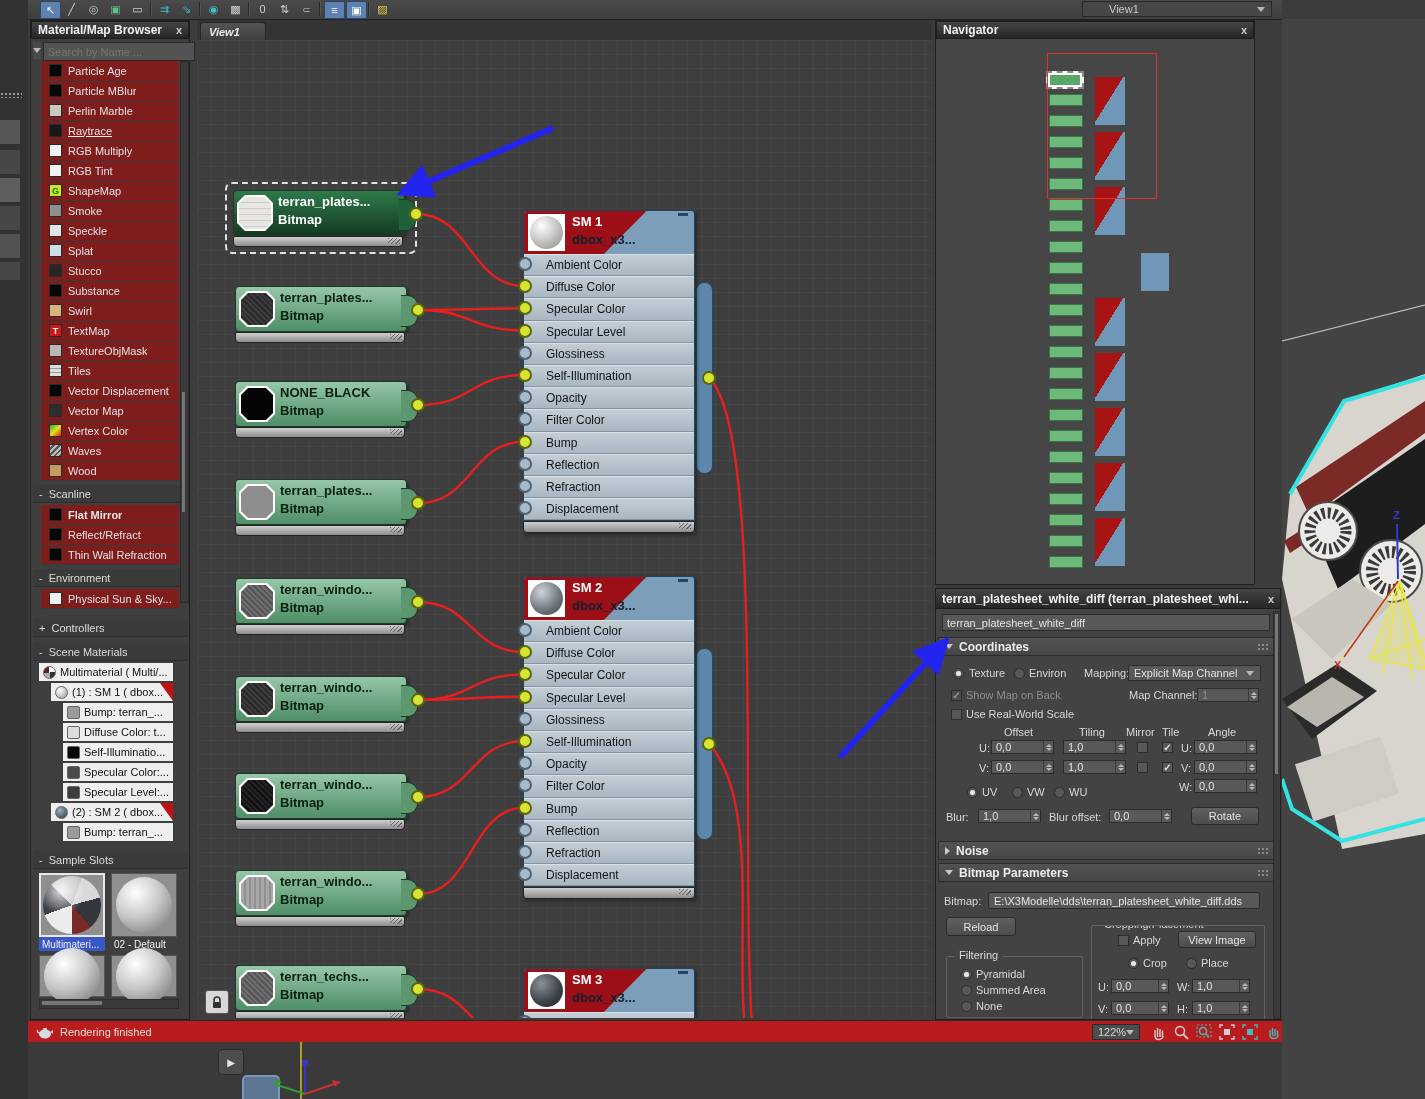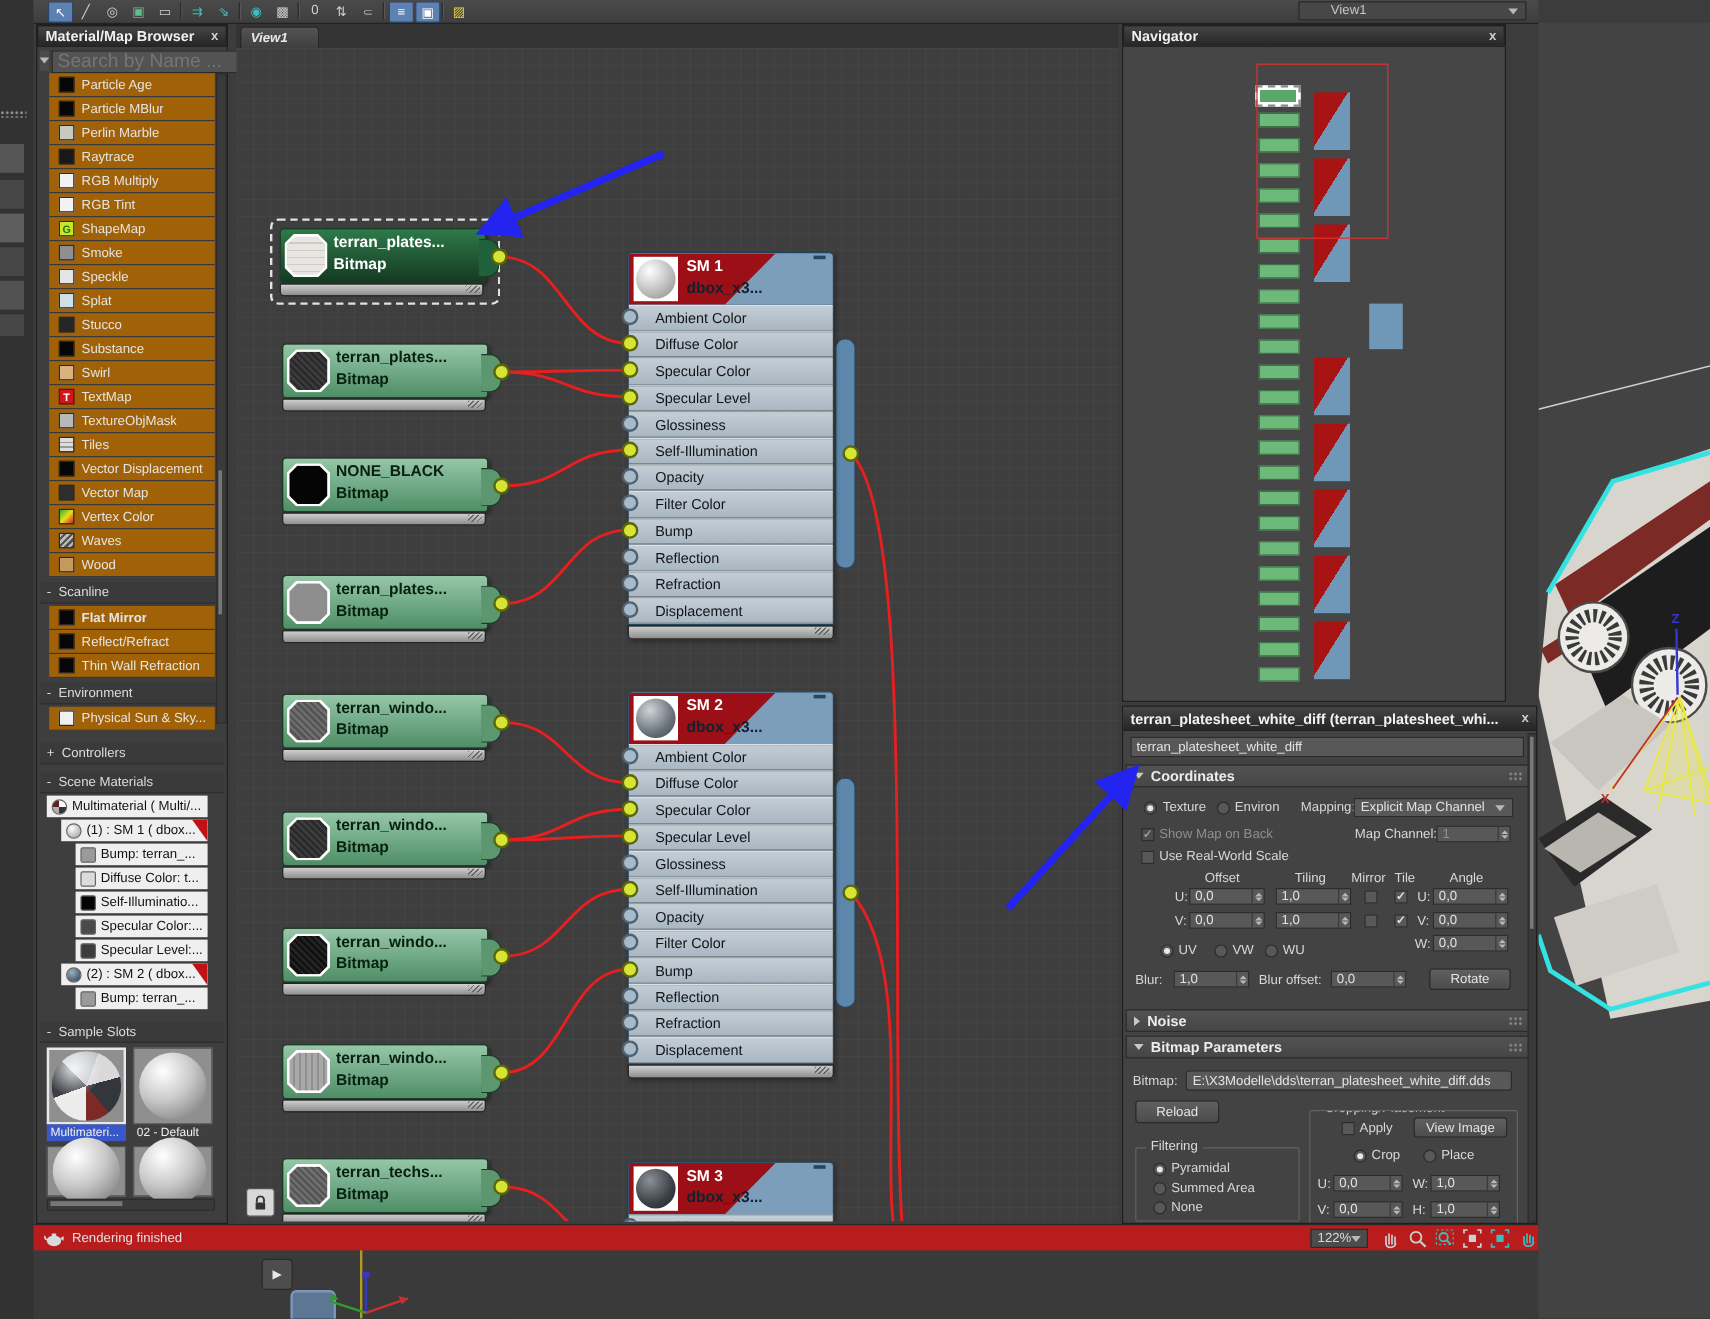--- a/index.html
+++ b/index.html
@@ -19,22 +19,22 @@
   .ddarr{width:0;height:0;border-left:4px solid transparent;border-right:4px solid transparent;border-top:5px solid #b8b8b8;margin-left:auto;margin-right:6px;}
   
   .phead{position:absolute;left:0;top:0;right:0;height:18px;background:linear-gradient(#454545,#262626);
          border:1px solid #1d1d1d;box-sizing:border-box;display:flex;align-items:center;padding:0 6px;
          font-weight:bold;color:#f0f0f0;font-size:12px;}
   .pclose{margin-left:auto;color:#cfcfcf;font-size:11px;font-weight:bold;cursor:default;}
   
   #browser{position:absolute;left:30px;top:20px;width:160px;height:1000px;background:#3e3e3e;border:1px solid #1f1f1f;box-sizing:border-box;}
   #searchrow{position:absolute;left:2px;top:21px;right:2px;height:17px;display:flex;gap:2px;}
   #searchdd{width:16px;height:17px;background:#4a4a4a;display:flex;align-items:center;justify-content:center;}
-  #searchin{flex:1;height:17px;background:#535353;border:1px solid #2a2a2a;color:#bdbdbd;font-size:16px;padding:0 4px;font-family:"Liberation Sans",sans-serif;}
-  .maprow{position:absolute;left:10px;right:10px;height:19px;background:#a16207;border-bottom:1px solid #393939;
+  #searchin{flex:1;height:17px;background:#535353;border:1px solid #2a2a2a;color:#bdbdbd;font-size:11px;padding:0 4px;font-family:"Liberation Sans",sans-serif;}
+  .maprow{position:absolute;left:10px;right:10px;height:19px;background:#7f1d1d;border-bottom:1px solid #393939;
           display:flex;align-items:center;gap:6px;padding-left:8px;color:#e4e4e4;white-space:nowrap;overflow:hidden;}
   .mapic{width:13px;height:13px;flex:none;border:1px solid #2a2a2a;box-sizing:border-box;display:flex;align-items:center;justify-content:center;
          font-size:9px;font-weight:bold;}
   .ghead{position:absolute;left:2px;right:2px;height:17px;background:#3a3a3a;border-bottom:1px solid #2d2d2d;
          display:flex;align-items:center;gap:6px;padding-left:6px;color:#dcdcdc;}
   .treerow{position:absolute;height:18px;background:#efefef;color:#111;display:flex;align-items:center;gap:4px;
            padding-left:4px;white-space:nowrap;overflow:hidden;font-size:11px;}
   .treeic{width:13px;height:13px;flex:none;border:1px solid #666;box-sizing:border-box;border-radius:2px;}
   .redc{position:absolute;right:0;top:0;width:0;height:0;border-top:18px solid #c01212;border-left:13px solid transparent;}
   .sball{border-radius:50%;}
@@ -207,21 +207,21 @@
           <div style="overflow: hidden;">Particle Age</div>
         </div>
         <div class="maprow" style="top: 60px;">
           <div class="mapic" style="background: rgb(7, 7, 7);"></div>
           <div style="overflow: hidden;">Particle MBlur</div>
         </div>
         <div class="maprow" style="top: 80px;">
           <div class="mapic" style="background: rgb(201, 201, 192);"></div>
           <div style="overflow: hidden;">Perlin Marble</div>
         </div>
-        <div class="maprow" style="top: 100px;">
+        <div class="maprow" style="top: 100px; text-decoration: underline;">
           <div class="mapic" style="background: rgb(24, 24, 24);"></div>
           <div style="overflow: hidden;">Raytrace</div>
         </div>
         <div class="maprow" style="top: 120px;">
           <div class="mapic" style="background: rgb(242, 242, 242);"></div>
           <div style="overflow: hidden;">RGB Multiply</div>
         </div>
         <div class="maprow" style="top: 140px;">
           <div class="mapic" style="background: rgb(242, 242, 242);"></div>
           <div style="overflow: hidden;">RGB Tint</div>

